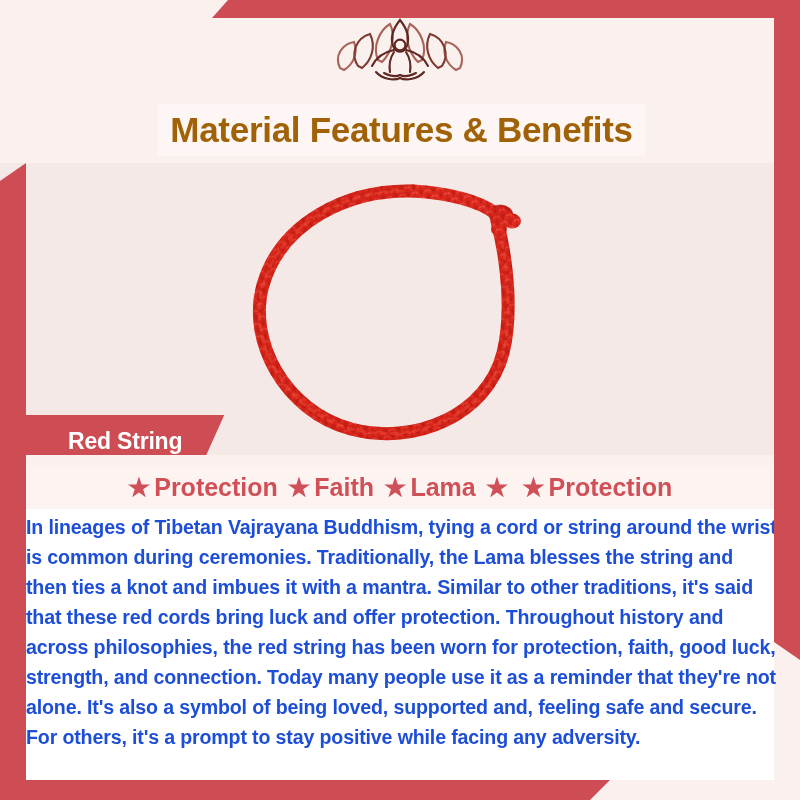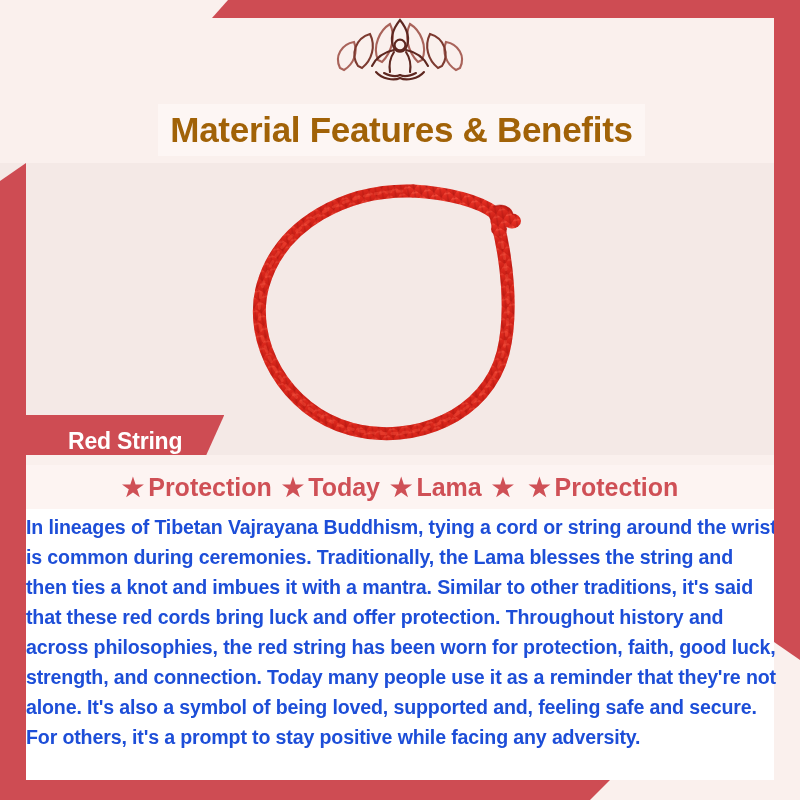--- a/index.html
+++ b/index.html
@@ -298,21 +298,21 @@
     <span class="ribbon-text">Red String</span>
   </div>
 
   <div class="benefits">
     <span class="benefit">
       <span class="star">★</span>
       <span>Protection</span>
     </span>
     <span class="benefit">
       <span class="star">★</span>
-      <span>Today</span>
+      <span>Faith</span>
     </span>
     <span class="benefit">
       <span class="star">★</span>
       <span>Lama</span>
     </span>
     <span class="benefit">
       <span class="star">★</span>
     </span>
     <span class="benefit">
       <span class="star">★</span>

